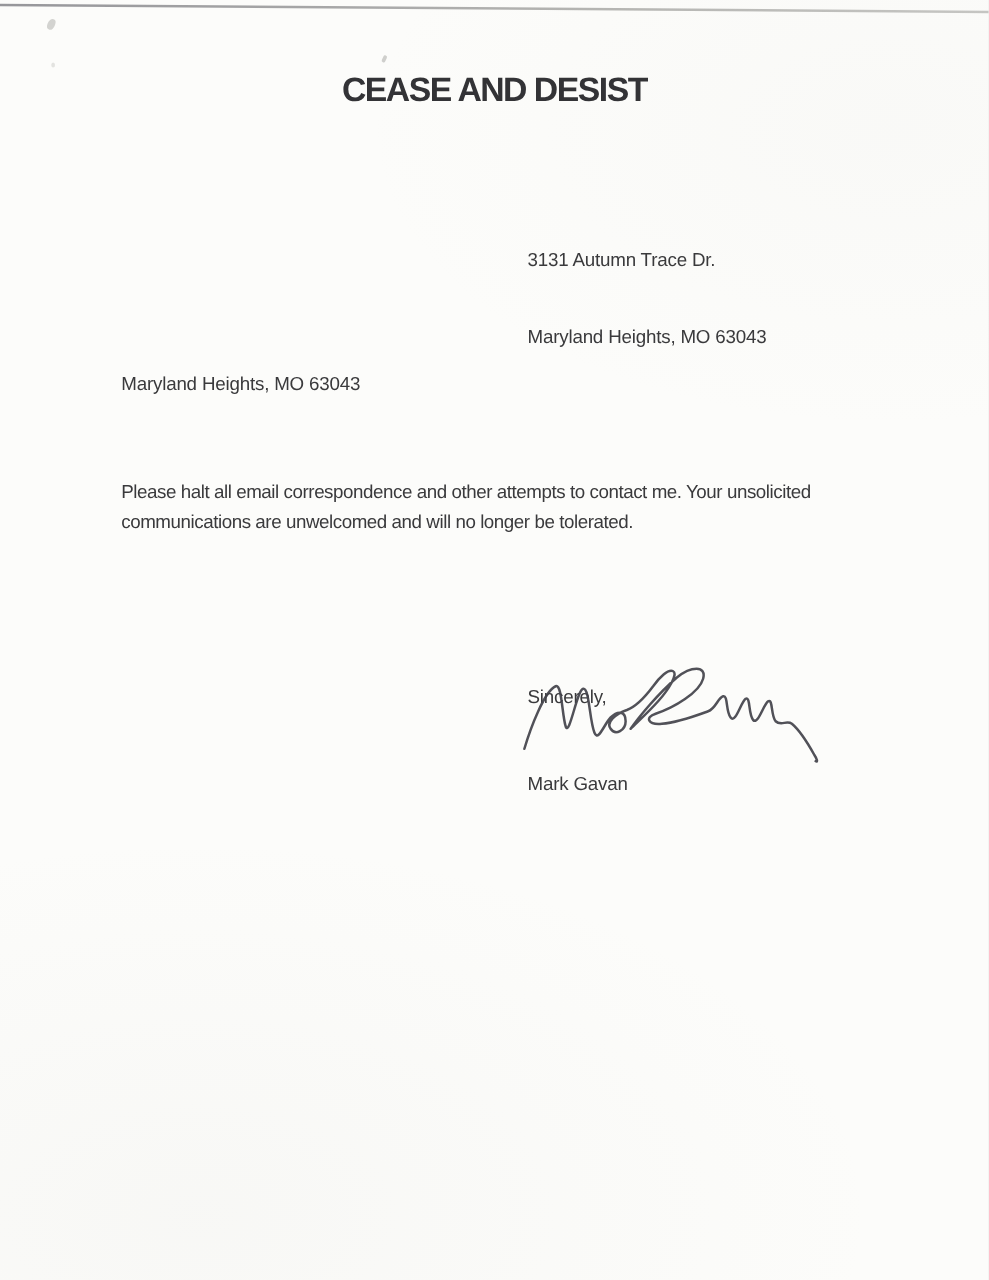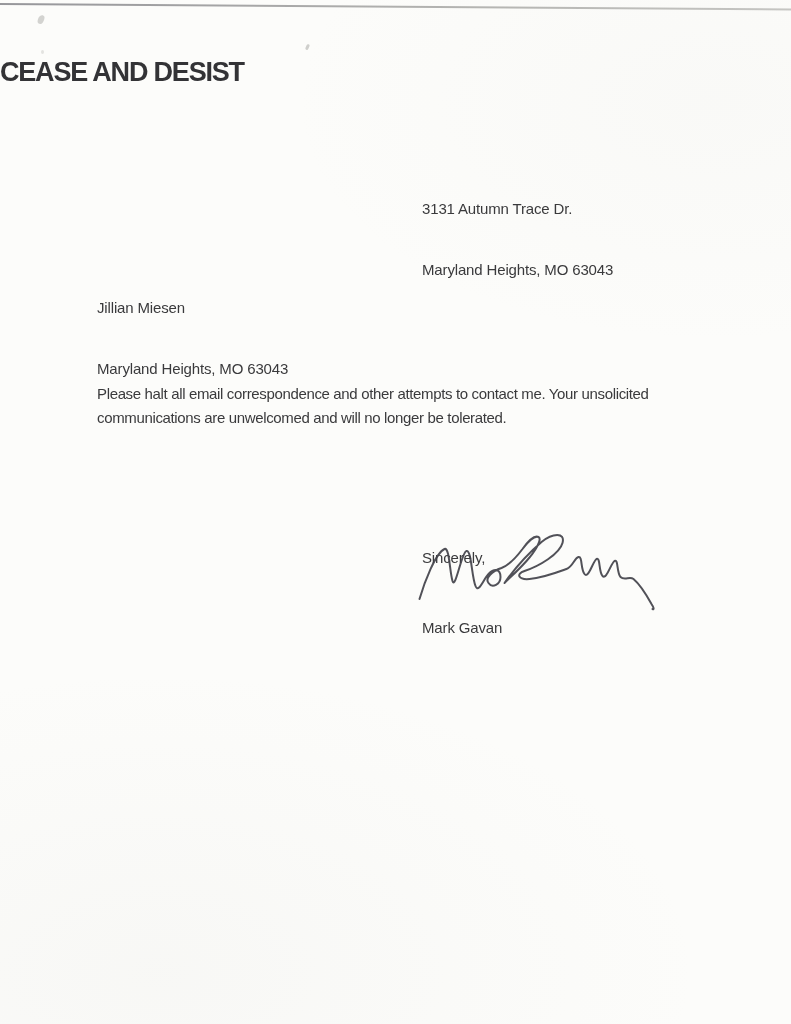--- a/index.html
+++ b/index.html
@@ -49,21 +49,21 @@
     transform: rotate(24deg);
   }
 
   
   .title {
     position: absolute;
     top: 58px;
     left: 0;
     width: 100%;
     margin: 0;
-    text-align: left;
+    text-align: center;
     font-size: 27px;
     font-weight: bold;
     letter-spacing: -1.2px;
     line-height: 28px;
     color: #333336;
   }
   .text-line {
     white-space: nowrap;
     font-size: 15px;
     line-height: 24px;
@@ -127,21 +127,20 @@
   <div class="speck speck-c"></div>
 
   <h1 class="title">CEASE AND DESIST</h1>
 
   <div class="sender-block">
     <div class="text-line">3131 Autumn Trace Dr.</div>
     <div class="text-line">Maryland Heights, MO 63043</div>
   </div>
 
   <div class="recipient-block">
-    <div class="text-line">Jillian Miesen</div>
     <div class="text-line">Maryland Heights, MO 63043</div>
   </div>
 
   <p class="body-par">Please halt all email correspondence and other attempts to contact me. Your unsolicited communications are unwelcomed and will no longer be tolerated.</p>
 
   <div class="closing text-line">Sincerely,</div>
 
   <svg class="signature-svg" viewBox="0 0 240 95" aria-hidden="true">
     <path d="M 5 75
              C 10 58, 21 29, 30 25

